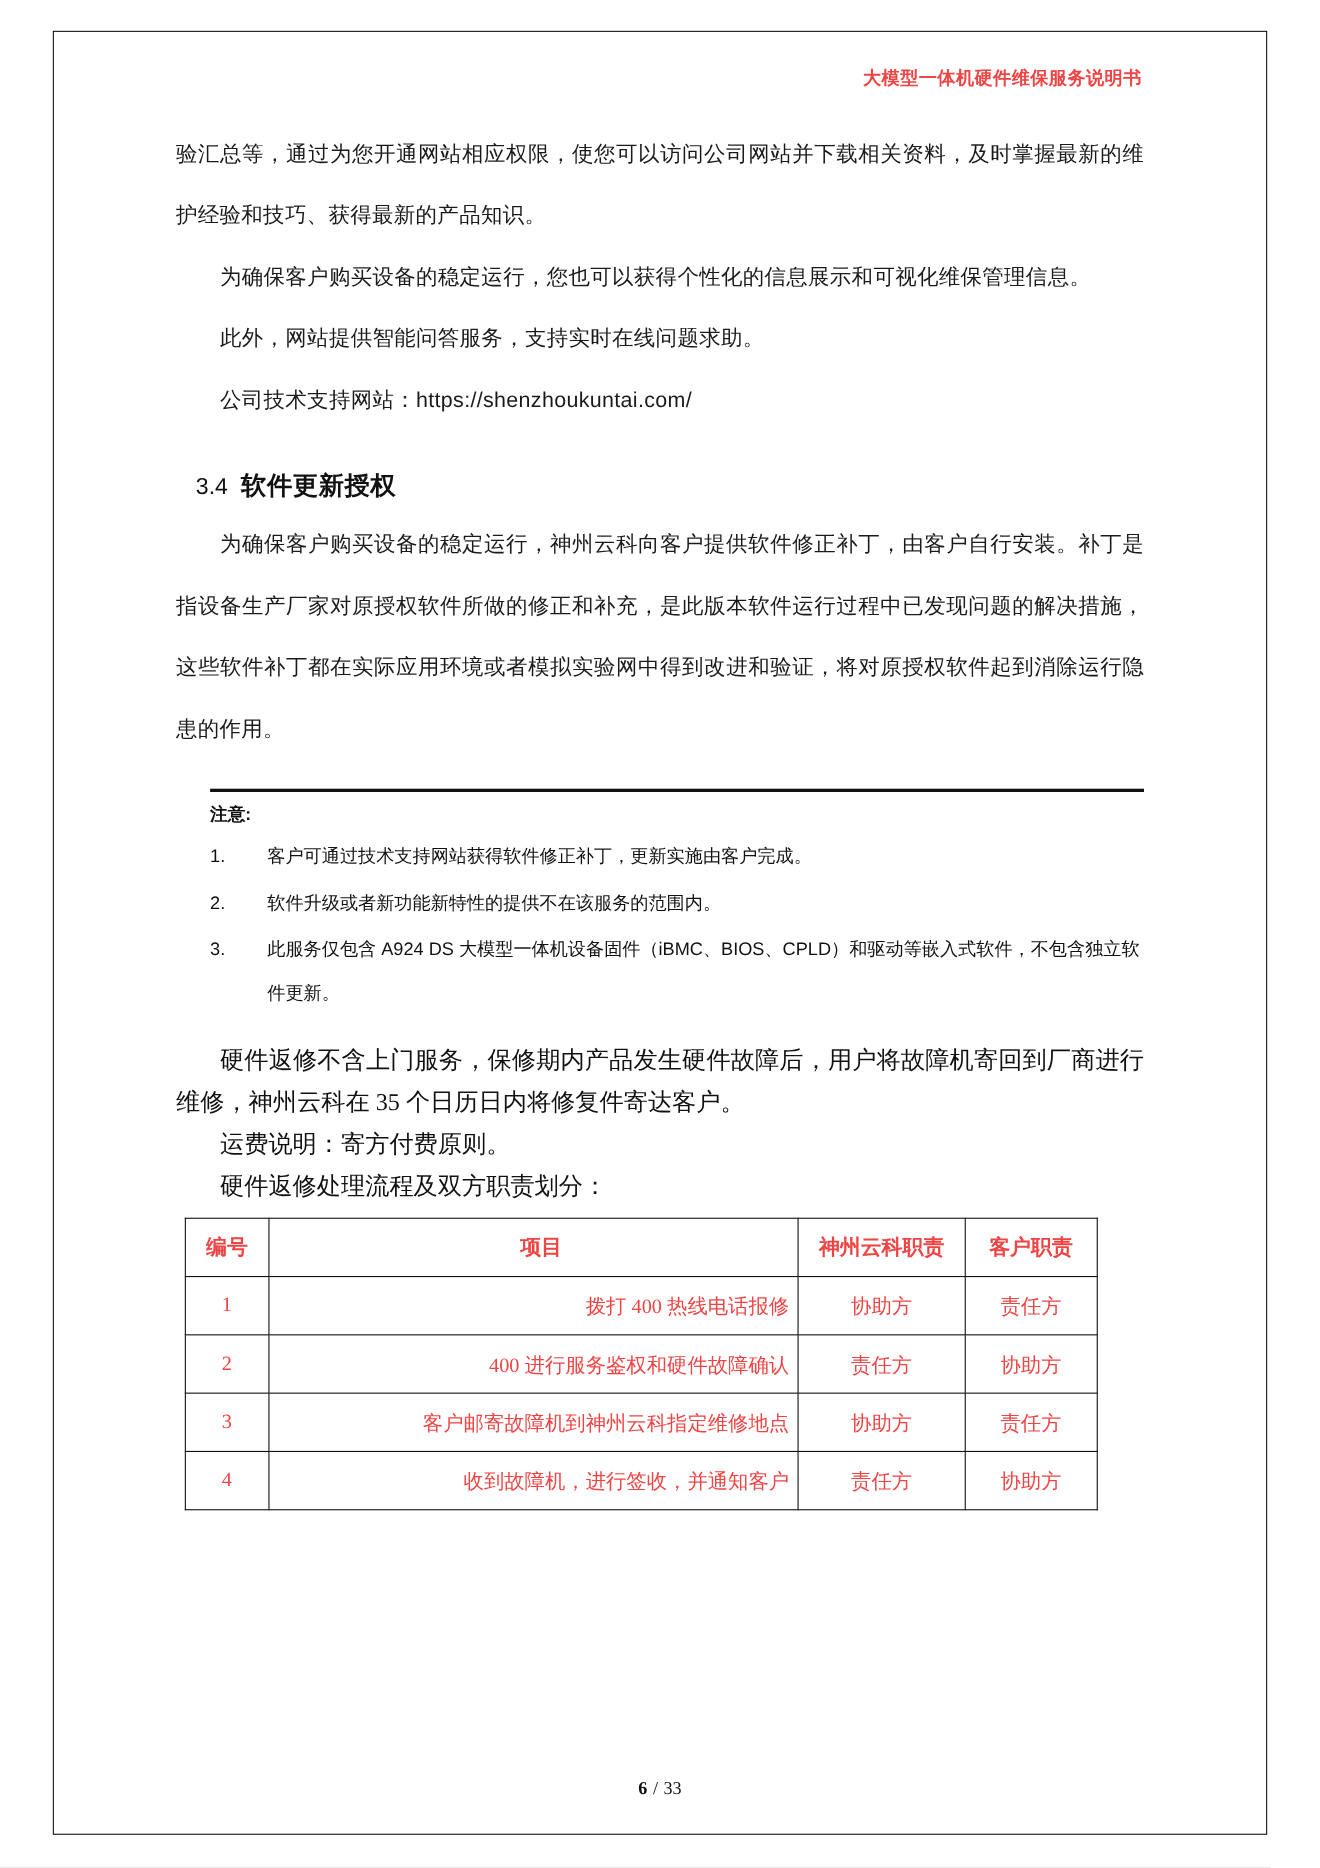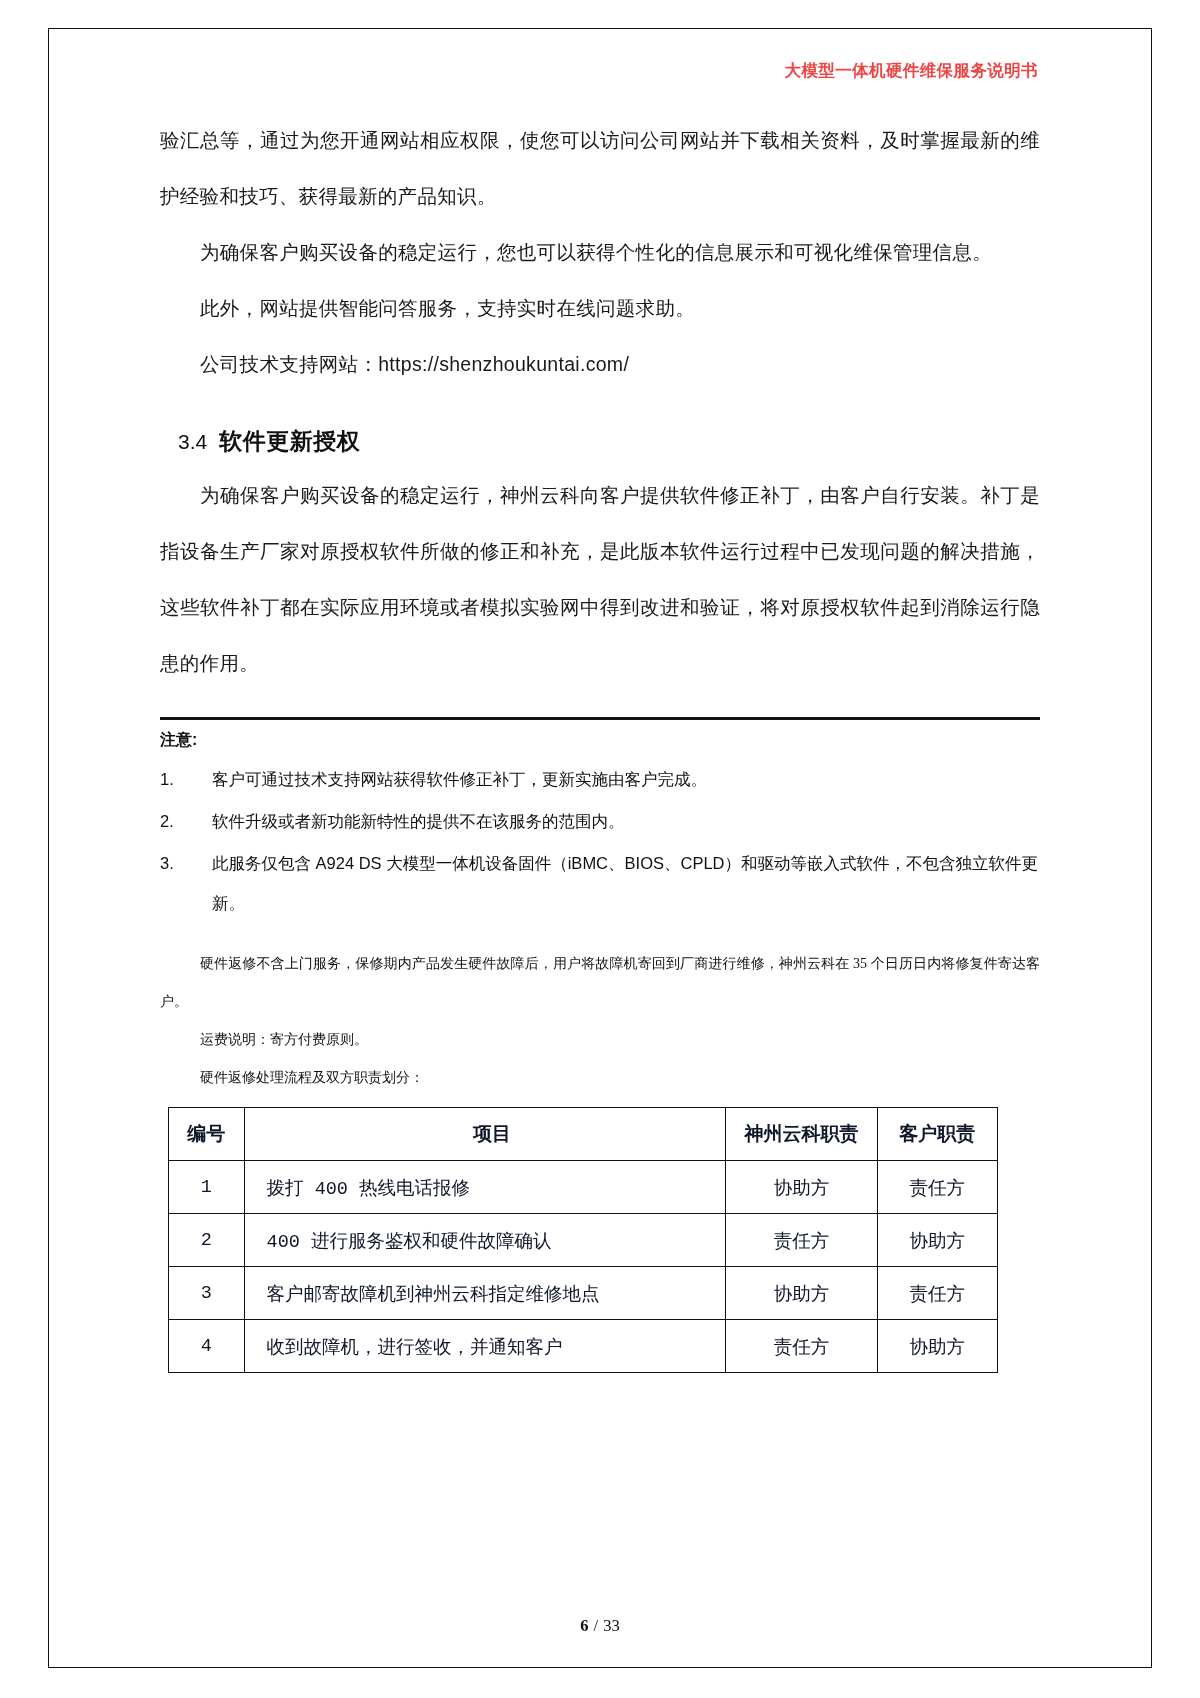--- a/index.html
+++ b/index.html
@@ -66,20 +66,21 @@
     letter-spacing: 0.5px;
   }
   h2.section .num {
     font-weight: 400;
     font-size: 21px;
     margin-right: 12px;
     letter-spacing: 0;
   }
   .note-block {
     margin-top: 26px;
+    margin-left: 31px;
   }
   .note-rule {
     border-top: 3px solid #111;
     width: 100%;
     margin-bottom: 10px;
   }
   .note-title {
     font-size: 16px;
     font-weight: 700;
     color: #111;
@@ -94,51 +95,51 @@
   }
   .note-item .idx {
     width: 52px;
     flex: 0 0 52px;
   }
   .note-item .txt {
     flex: 1;
   }
   .para-serif {
     font-family: "Liberation Serif", serif;
-    font-size: 14px;
+    font-size: 22px;
     line-height: 38px;
     color: #111;
     margin: 0;
     text-align: justify;
   }
   .para-serif.indent { text-indent: 40px; }
   table.resp {
     border-collapse: collapse;
     width: 830px;
     margin-top: 10px;
     margin-left: 8px;
     table-layout: fixed;
   }
   table.resp td, table.resp th {
     border: 1.5px solid #111;
-    font-family: Liberation Mono, monospace;
+    font-family: Liberation Serif, serif;
     font-size: 18.5px;
-    color: #0f172a;
+    color: #ef4444;
     height: 52px;
     padding: 0 8px;
     text-align: center;
     vertical-align: middle;
     font-weight: 400;
   }
   table.resp thead td {
     font-weight: 700;
     font-size: 19px;
   }
   table.resp td.item {
-    text-align: left;
+    text-align: right;
     padding-left: 22px;
   }
   table.resp thead td.item {
     text-align: center;
   }
   .col-no { width: 74px; }
   .col-item { width: 472px; }
   .col-a { width: 148px; }
   .col-b { width: 118px; }
   .footer {

